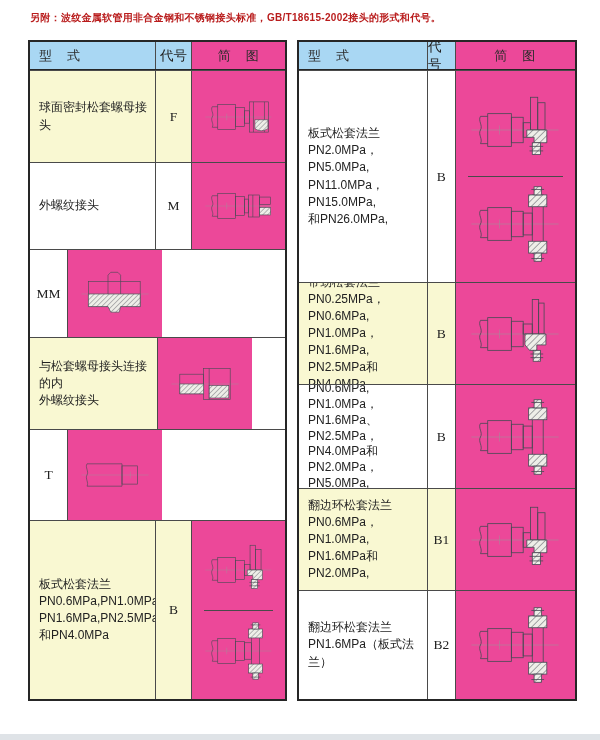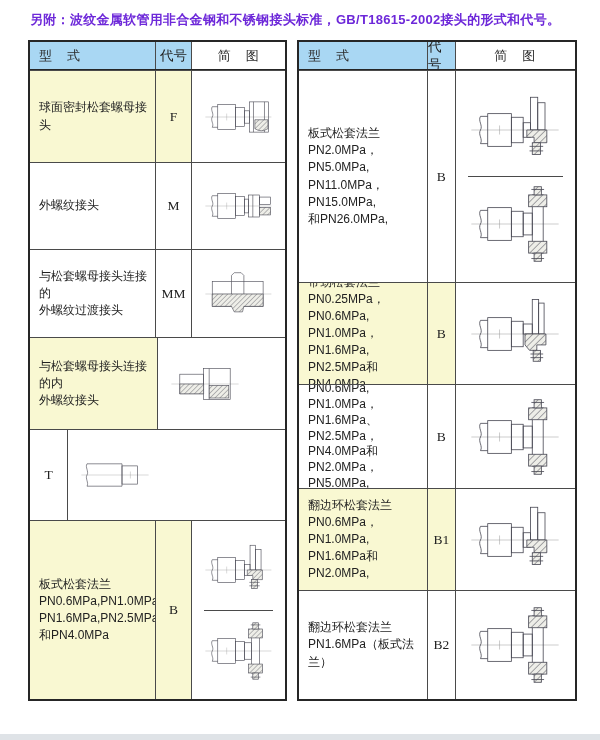--- a/index.html
+++ b/index.html
@@ -5,41 +5,41 @@
   :root{
     --line:#4a4a4a;
     --outer:#262626;
   }
   html,body{margin:0;padding:0;}
   body{
     width:600px;height:740px;position:relative;background:#ffffff;
     font-family:"Liberation Sans",sans-serif;color:#1d1d1d;overflow:hidden;
   }
   .title{
-    position:absolute;left:30px;top:11px;font-size:13px;font-weight:bold;
-    letter-spacing:0.3px;color:#6d28d9;
+    position:absolute;left:30px;top:11px;font-size:10px;font-weight:bold;
+    letter-spacing:0.3px;color:#b91c1c;
   }
   .tbl{position:absolute;top:40px;border:2px solid var(--outer);background:#fff;box-sizing:border-box;}
   .tbl-left{left:28px;width:259px;}
   .tbl-right{left:297px;width:280px;}
   .row{display:flex;border-top:1px solid var(--line);box-sizing:border-box;}
   .row.header{border-top:none;background:#a9d7f3;height:28px;border-bottom:1px solid var(--outer);}
   .cell{box-sizing:border-box;display:flex;align-items:center;justify-content:center;overflow:hidden;}
   .cell + .cell{border-left:1px solid var(--line);}
   .tbl-left  .cell.type{width:127px;}
   .tbl-left  .cell.code{width:37px;}
   .tbl-left  .cell.diag{width:95px;}
   .tbl-right .cell.type{width:130px;}
   .tbl-right .cell.code{width:28px;}
   .tbl-right .cell.diag{width:122px;}
   .cell.type{justify-content:flex-start;padding:4px 4px 4px 9px;}
   .type-text{font-size:12px;line-height:1.42;white-space:pre-line;color:#222;}
   .cell.code span{font-family:"Liberation Serif",serif;font-size:13.5px;color:#222;}
   .hl .cell.type,.hl .cell.code{background:#f9f8d2;}
-  .cell.diag{background:#ffffff;flex-direction:column;padding:12px;}
+  .cell.diag{background:#ec4899;flex-direction:column;padding:12px;}
   .hdr-label{font-size:13px;color:#2c2c2c;letter-spacing:1px;}
   .dwrap{flex:1;display:flex;align-items:center;justify-content:center;width:100%;}
   .dwrap.second{border-top:1px solid var(--line);}
   .bottom-strip{position:absolute;left:0;top:734px;width:600px;height:6px;background:#dfe3e7;}
 </style>
 </head>
 <body>
 
 <svg width="0" height="0" style="position:absolute">
   <defs>
@@ -113,24 +113,20 @@
             <rect x="65" y="28" width="16" height="32"></rect>
             <line x1="71" y1="28" x2="71" y2="60"></line>
             <rect x="81" y="31" width="16" height="11"></rect>
             <rect x="81" y="46" width="16" height="11" fill="url(#h)"></rect>
           </svg>
         </div>
       </div>
   </div>
 
   <div class="row" style="height:88px">
-    <div class="cell type">
-        <span class="type-text">与松套螺母接头连接的
-外螺纹过渡接头</span>
-      </div>
     <div class="cell code">
         <span>MM</span>
       </div>
     <div class="cell diag">
         <div class="dwrap">
           <svg width="92" height="80" viewBox="0 0 100 88" fill="none" stroke="#4a4a55" stroke-width="0.9">
             <line x1="2" y1="44" x2="98" y2="44" stroke="#999" stroke-width="0.55"></line>
             <rect x="12" y="26" width="74" height="36"></rect>
             <path d="M40,26 L40,17 L44,13 L54,13 L58,17 L58,26"></path>
             <line x1="40" y1="26" x2="40" y2="62"></line>

